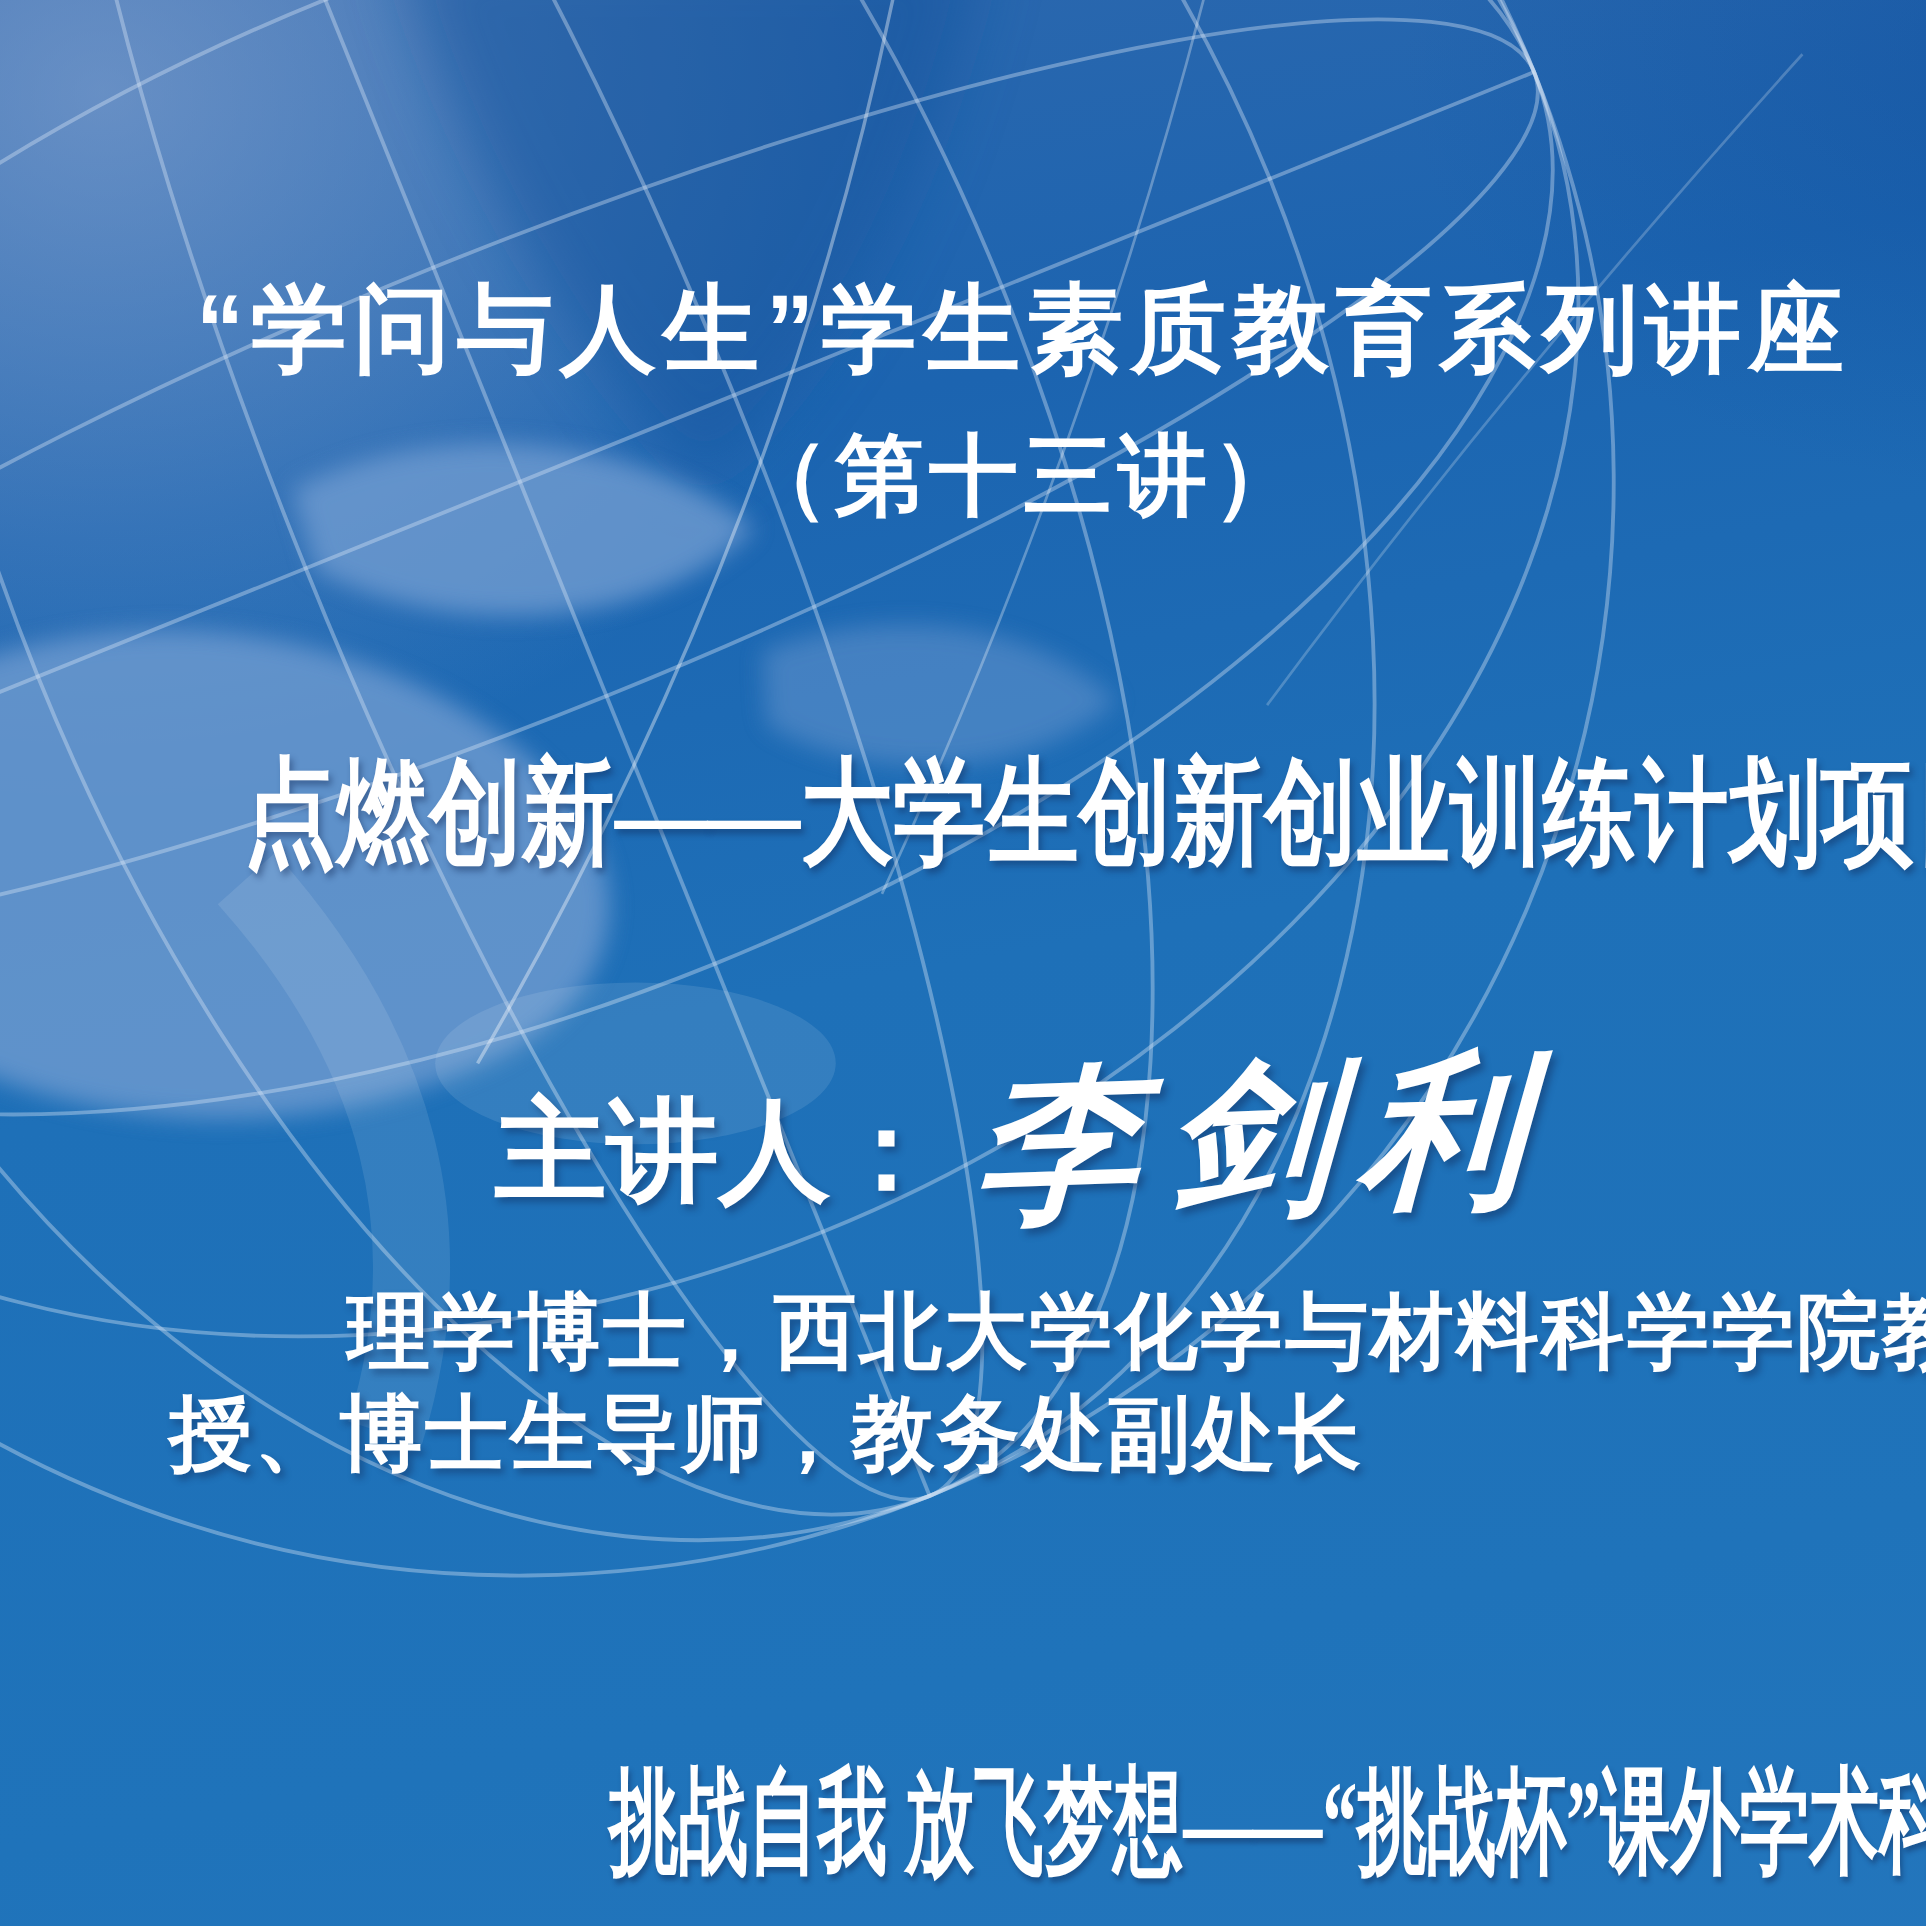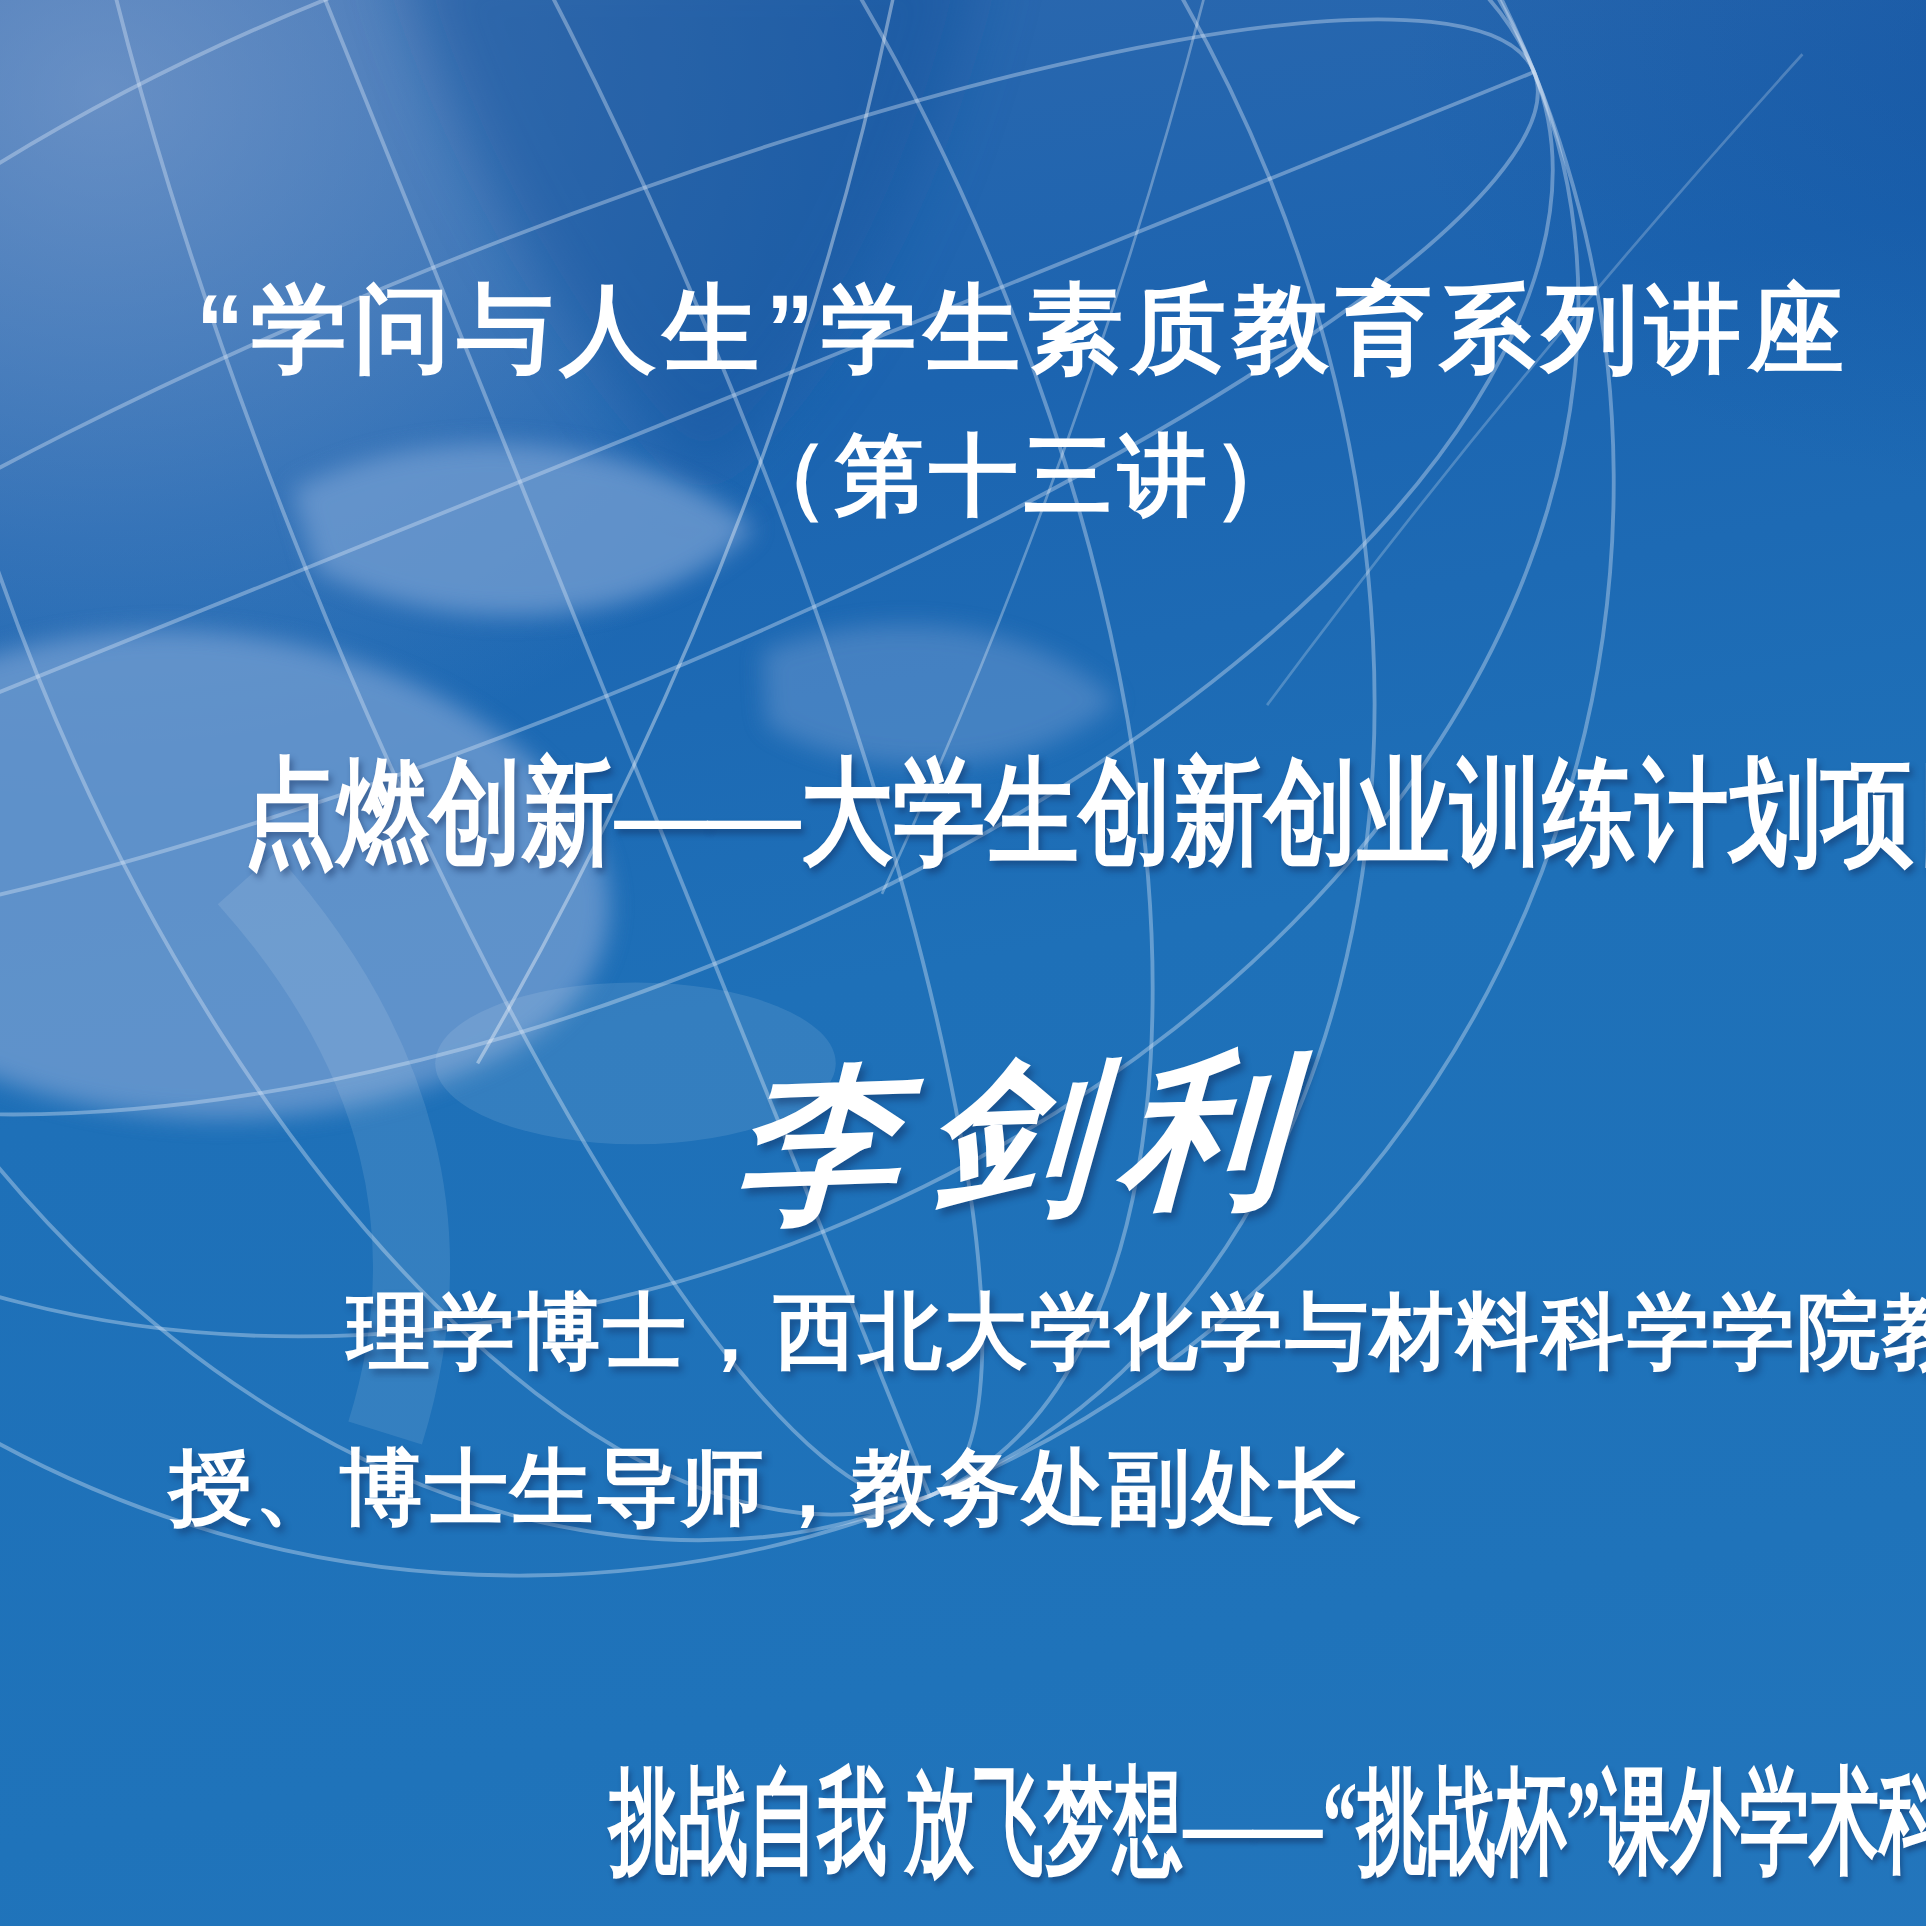--- a/index.html
+++ b/index.html
@@ -56,21 +56,21 @@
     align-items: flex-end;
     gap: 31px;
   }
   .speaker-row .label { font-size: 112px; line-height: 1; margin-bottom: 15.4px; }
   .speaker-row .name  { font-size: 166px; line-height: 1; letter-spacing: 27px;
                         transform: rotate(-2deg) skewX(-4deg); }
   .speaker1-row { top: 1056px; }
 
   .bio-line { font-size: 83px; letter-spacing: 2.3px; }
   .bio-line1 { top: 1291px; left: 347px; }
-  .bio-line2 { top: 1447px; left: 169px; }
+  .bio-line2 { top: 1393px; left: 169px; }
 </style>
 </head>
 <body>
 
 <div id="stage">
 
   <svg class="bg-art" viewBox="0 0 5315 7972" aria-hidden="true">
     <defs>
       <filter id="b30" x="-30%" y="-30%" width="160%" height="160%">
           <feGaussianBlur stdDeviation="30"></feGaussianBlur>
@@ -136,20 +136,21 @@
     <path d="M-100,6420 C380,6480 760,6760 880,7140 C1010,7560 860,8030 420,8120 L-100,8120 Z" fill="url(#gLeft)" filter="url(#b30)" opacity="0.95"></path>
   </svg>
 
   <div class="txt center f-hei series-title">“学问与人生”学生素质教育系列讲座</div>
   <div class="txt center f-hei series-subtitle">（第十三讲）</div>
 
   <div class="txt center f-song lecture-title lecture1-title">
     <span class="squeeze">点燃创新——大学生创新创业训练计划项目辅导</span>
   </div>
   <div class="speaker-row speaker1-row">
+    <span class="label f-song">主讲人：</span>
     <span class="name f-script">李剑利</span>
   </div>
   <div class="txt f-song bio-line bio-line1">理学博士，西北大学化学与材料科学学院教</div>
   <div class="txt f-song bio-line bio-line2">授、博士生导师，教务处副处长</div>
 
   <div class="txt center f-song lecture-title lecture2-title">
     <span class="squeeze">挑战自我 放飞梦想——“挑战杯”课外学术科技作品竞赛辅导</span>
   </div>
 
 </div>

